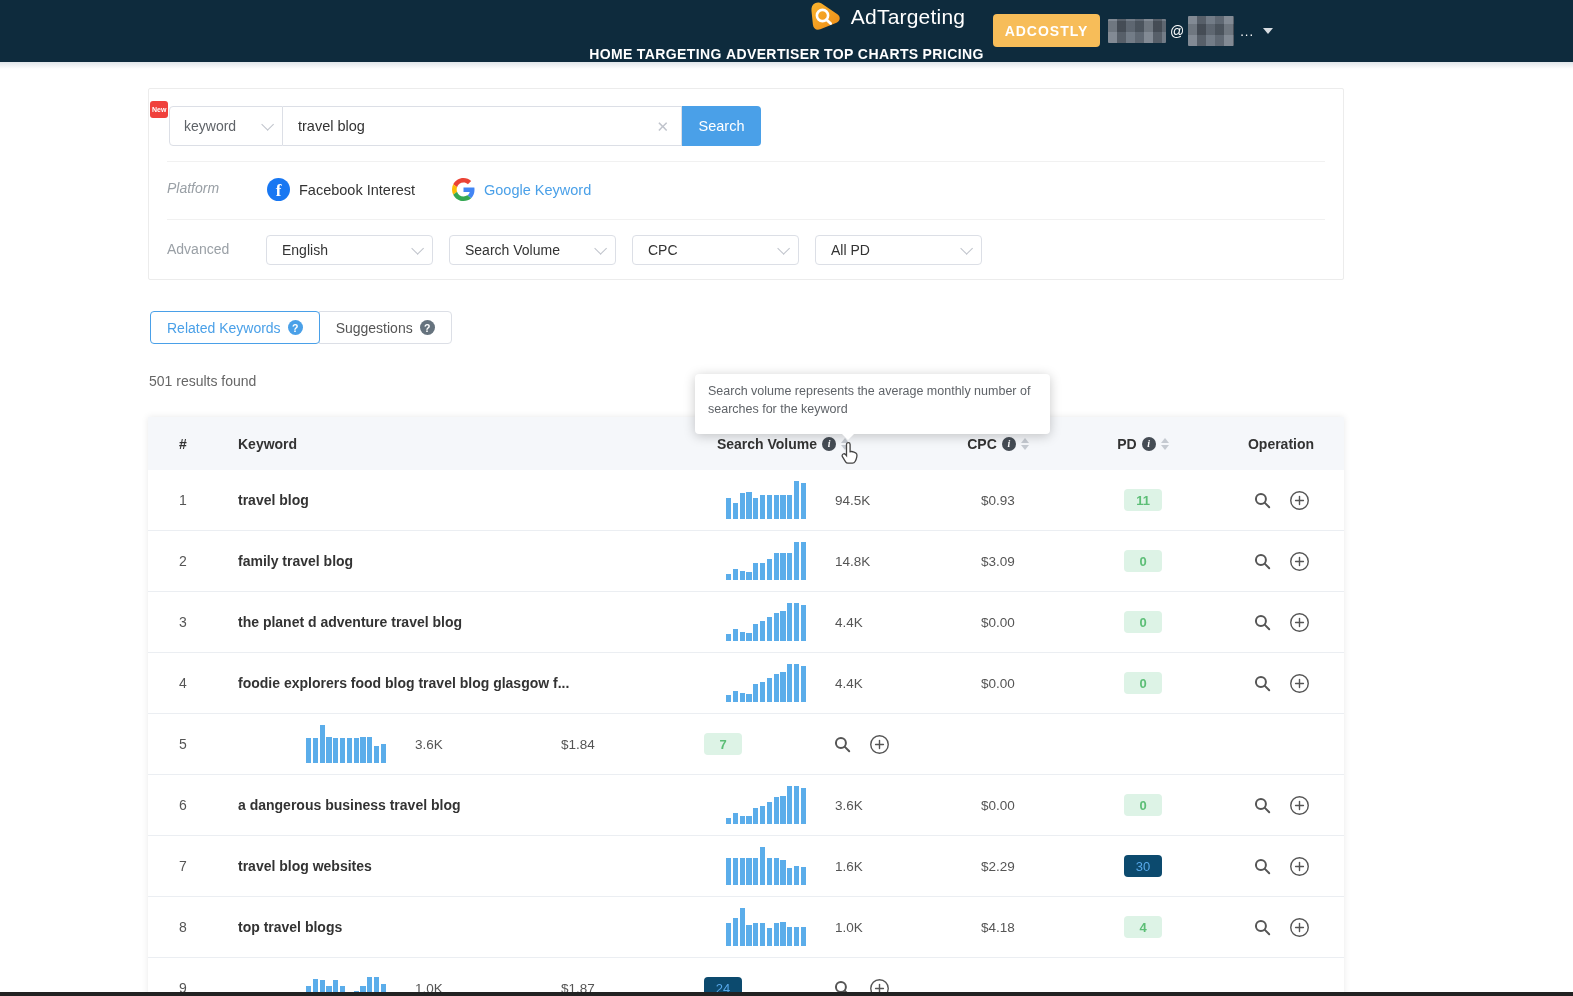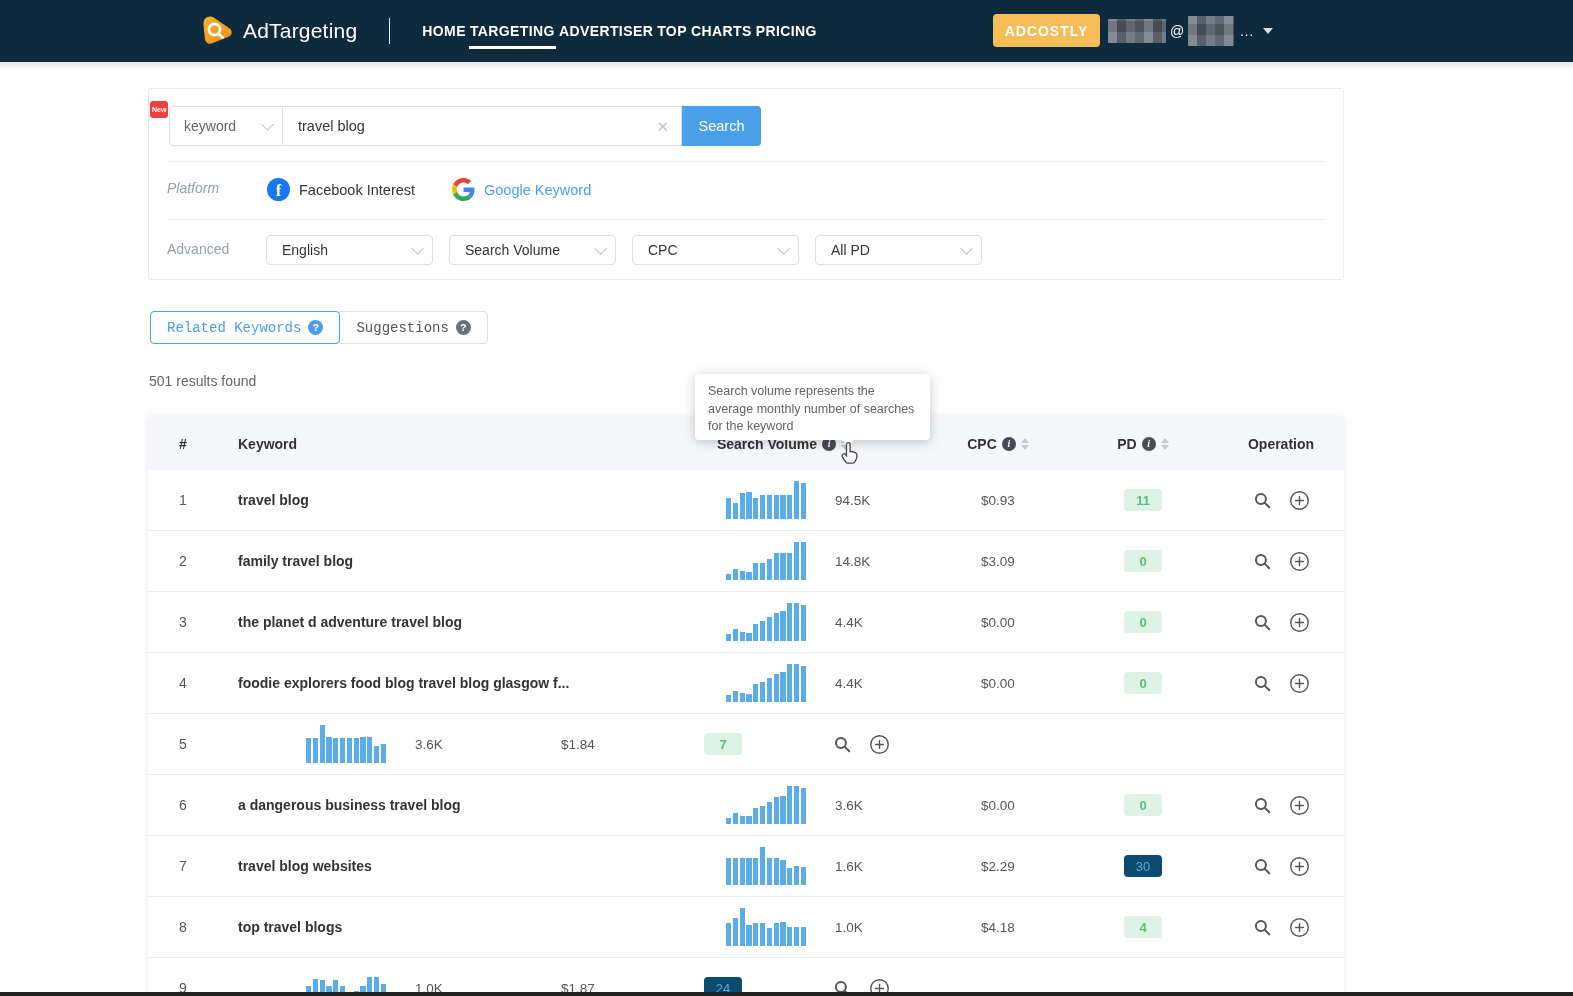--- a/index.html
+++ b/index.html
@@ -1,21 +1,21 @@
 <!DOCTYPE html>
 <html><head>
 <meta charset="utf-8">
 <style>
   * { margin:0; padding:0; box-sizing:border-box; }
   html,body { background:#ffffff; }
   body { font-family:"Liberation Sans", sans-serif; }
   .page { position:relative; width:1573px; height:996px; overflow:hidden; background:#fff; }
 
   
-  .navbar { position:absolute; top:0; left:0; width:1573px; height:62px; background:#0e2b3d; display:flex; align-items:center; z-index:20; }
+  .navbar { position:absolute; top:0; left:0; width:1573px; height:62px; background:#0e2b3d; display:flex; align-items:center; z-index:20;flex-direction:column; }
   .nav-shadow { position:absolute; top:62px; left:0; width:1573px; height:7px;
     background:linear-gradient(#c7d0d8, rgba(255,255,255,0)); opacity:.55; }
   .brand { display:flex; align-items:center; gap:9px; margin-left:200px; cursor:pointer; }
   .brand-text { color:#fff; font-size:21px; letter-spacing:.2px; }
   .nav-divider { width:1px; height:26px; background:rgba(255,255,255,.9); margin:0 30px 0 32px; }
   .nav-menu { display:flex; }
   .nav-item { color:#fff; font-size:14px; font-weight:700; letter-spacing:.4px; position:relative; padding:12px 2px; cursor:pointer; white-space:nowrap; }
   .nav-item.active::after { content:""; position:absolute; left:1px; right:1px; bottom:2px; height:3px; background:#fff; }
   .adcostly-btn { position:absolute; left:993px; top:14px; width:107px; height:33px; background:#f7bd59; border:none; border-radius:4px;
     color:#fff; font-size:14px; font-weight:700; letter-spacing:1px; cursor:pointer; font-family:inherit; }
@@ -50,31 +50,31 @@
   .opt-label { font-size:14.5px; color:#333; }
   .opt-label.selected { color:#4aa0e8; }
   .advanced-row { position:absolute; left:0; top:130px; width:100%; height:62px; }
   .adv-selects { position:absolute; left:117px; top:16px; display:flex; gap:16px; }
   .adv-select { width:167px; height:30px; border:1px solid #dcdfe6; border-radius:4px; background:#fff; display:flex; align-items:center;
     justify-content:space-between; padding:0 12px 0 15px; font-size:14px; color:#333; cursor:pointer; }
 
   
   .tabs { position:absolute; left:150px; top:311px; display:flex; }
   .tab { height:33px; padding:0 16px; display:flex; align-items:center; gap:7px; font-size:14px; background:#fff;
-    border:1px solid #dcdfe6; cursor:pointer;font-family:Liberation Mono, monospace; }
+    border:1px solid #dcdfe6; cursor:pointer; }
   .tab.active { color:#4aa0e8; border-color:#4aa0e8; z-index:2; border-radius:4px; }
   .tab.inactive { color:#555; margin-left:-1px; border-radius:0 4px 4px 0; }
   .q-icon { width:15px; height:15px; border-radius:50%; color:#fff; font-size:10.5px; font-weight:700; display:flex; align-items:center; justify-content:center; }
   .q-blue { background:#4aa0e8; }
   .q-gray { background:#66737e; }
 
   .results-line { position:absolute; left:149px; top:373px; font-size:14px; color:#666; }
 
   
-  .tooltip { position:absolute; left:695px; top:374px; width:235px; background:#fff; border-radius:4px; padding:9px 13px 4px;
+  .tooltip { position:absolute; left:695px; top:374px; width:355px; background:#fff; border-radius:4px; padding:9px 13px 16px;
     box-shadow:0 2px 12px rgba(0,0,0,.22); font-size:12.5px; color:#5f6368; line-height:1.4; z-index:15; }
   .tooltip::after { content:""; position:absolute; left:146px; top:100%; border:7px solid transparent; border-top-color:#fff; margin-top:-1px; }
 
   
   .table-card { position:absolute; left:148px; top:417px; width:1196px; height:640px; background:#fff; box-shadow:0 0 7px rgba(0,0,0,.09); z-index:4; }
   .thead { height:53px; background:#f5f7fa; display:flex; align-items:center; font-weight:700; font-size:14px; color:#333; }
   .col-index { width:70px; text-align:center; }
   .col-keyword { width:420px; padding-left:20px; }
   .col-volume { width:290px; }
   .col-cpc { width:140px; }

